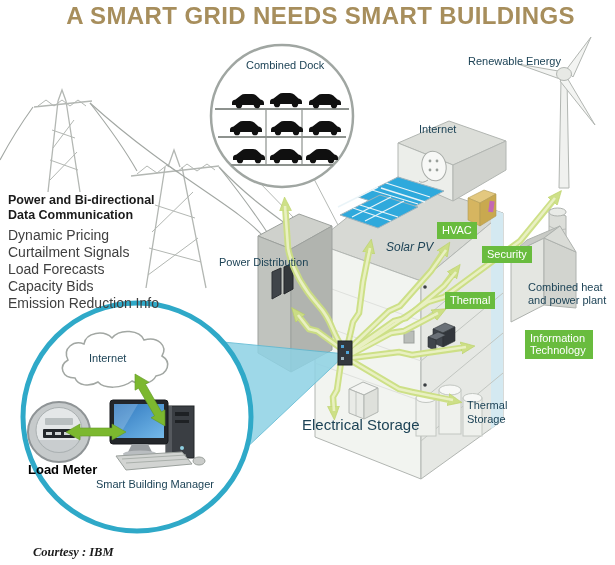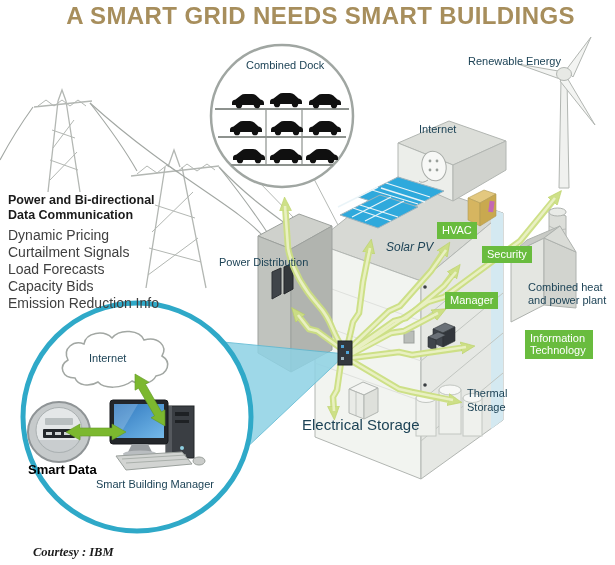--- a/index.html
+++ b/index.html
@@ -275,27 +275,27 @@
   <div class="item">Capacity Bids</div>
   <div class="item">Emission Reduction Info</div>
 </div>
 
 <div class="lbl" style="left:246px;top:59px;">Combined Dock</div>
 <div class="lbl" style="left:468px;top:55px;">Renewable Energy</div>
 <div class="lbl" style="left:419px;top:123px;">Internet</div>
 <div class="lbl" style="left:386px;top:241px;font-size:12px;font-style:italic;">Solar PV</div>
 <div class="lbl" style="left:219px;top:256px;">Power Distribution</div>
 <div class="lbl wrap" style="left:528px;top:281px;width:88px;">Combined heat and power plant</div>
-<div class="lbl wrap" style="left:467px;top:386px;width:55px;line-height:14px;">Thermal Storage</div>
+<div class="lbl wrap" style="left:467px;top:398px;width:55px;line-height:14px;">Thermal Storage</div>
 <div class="lbl" style="left:302px;top:418px;font-size:15px;">Electrical Storage</div>
 
 <div class="badge" style="left:437px;top:222px;">HVAC</div>
 <div class="badge" style="left:446px;top:246px;margin-left:36px;">Security</div>
-<div class="badge" style="left:445px;top:292px;">Manager</div>
+<div class="badge" style="left:445px;top:292px;">Thermal</div>
 <div class="badge wrap" style="left:478px;top:330px;width:58px;margin-left:47px;">Information Technology</div>
 
 <div class="lbl" style="left:89px;top:352px;">Internet</div>
-<div class="lbl bold-black" style="left:28px;top:463px;">Smart Data</div>
+<div class="lbl bold-black" style="left:28px;top:463px;">Load Meter</div>
 <div class="lbl" style="left:96px;top:478px;">Smart Building Manager</div>
 
 <div id="courtesy">Courtesy : IBM</div>
 
 </div>
 
 </body></html>

